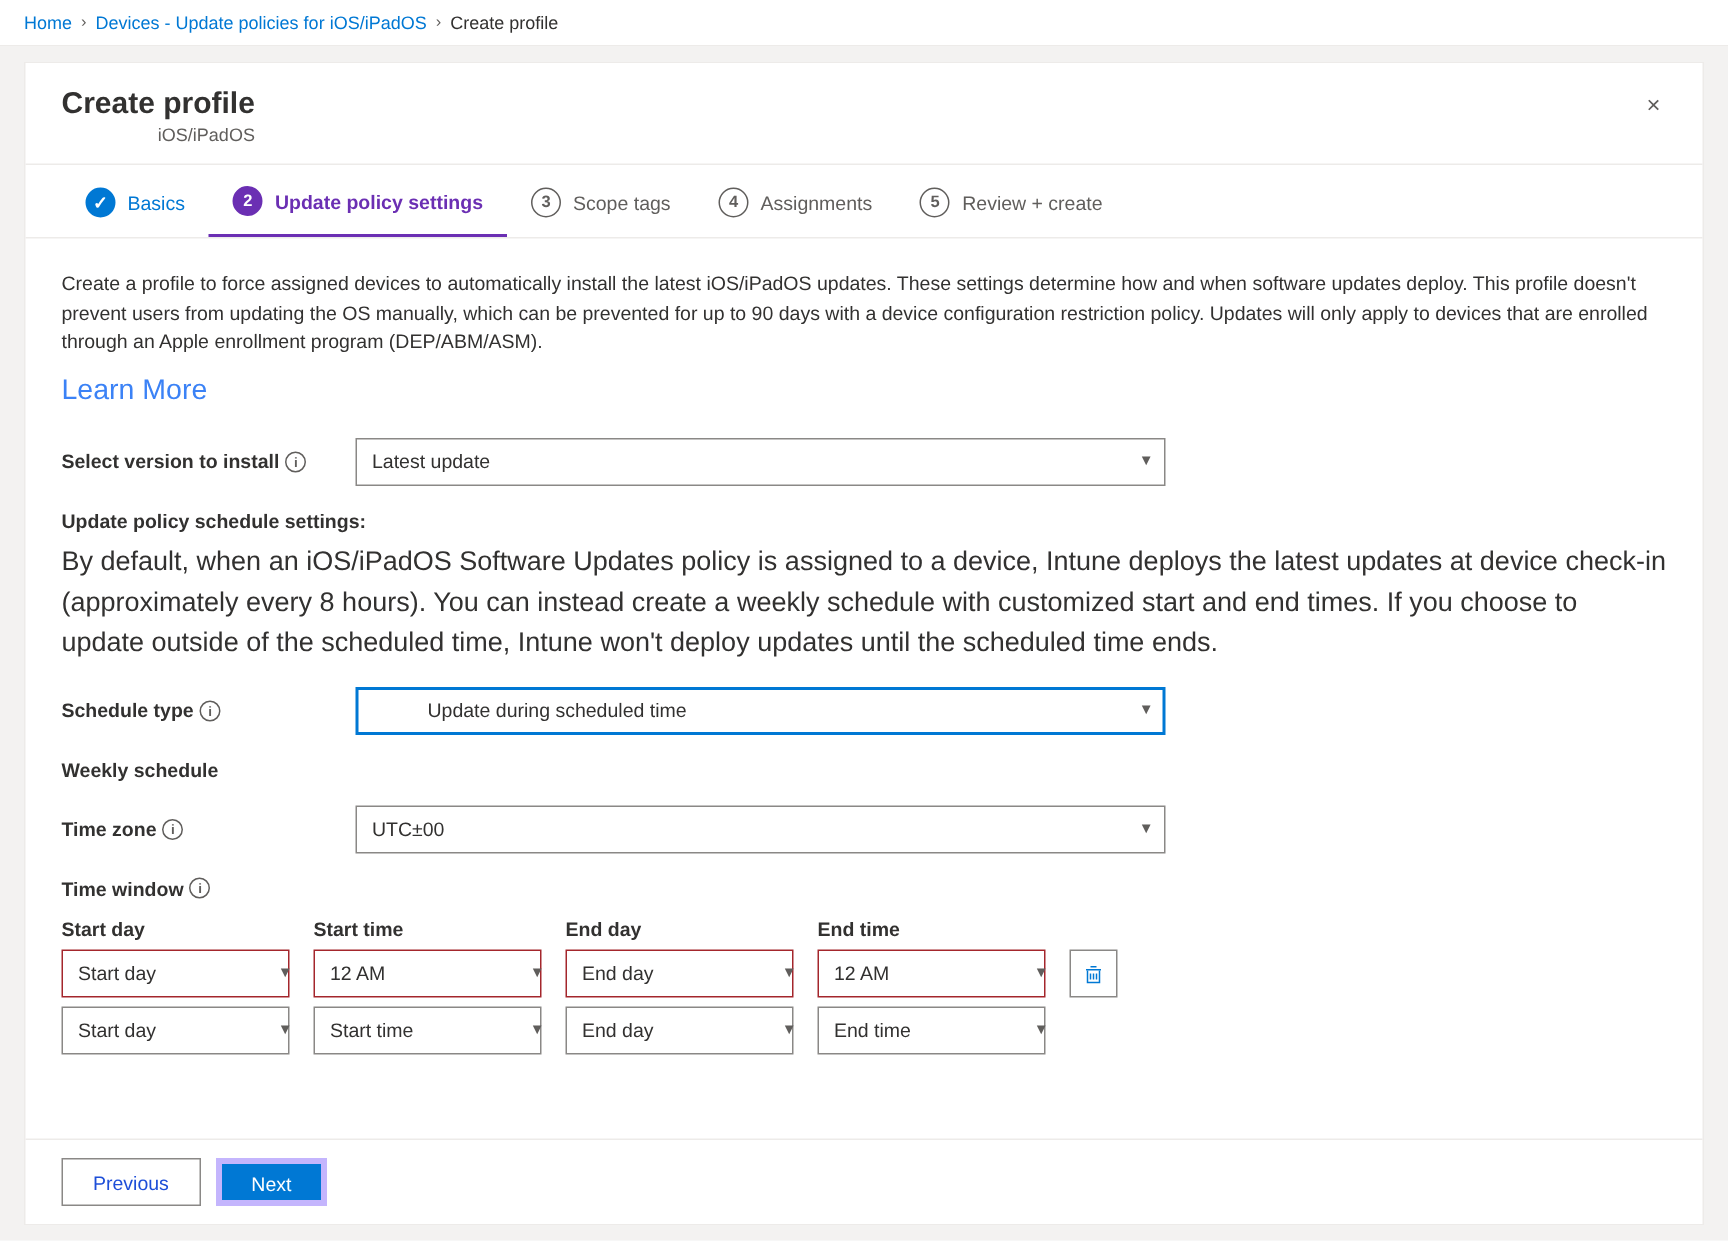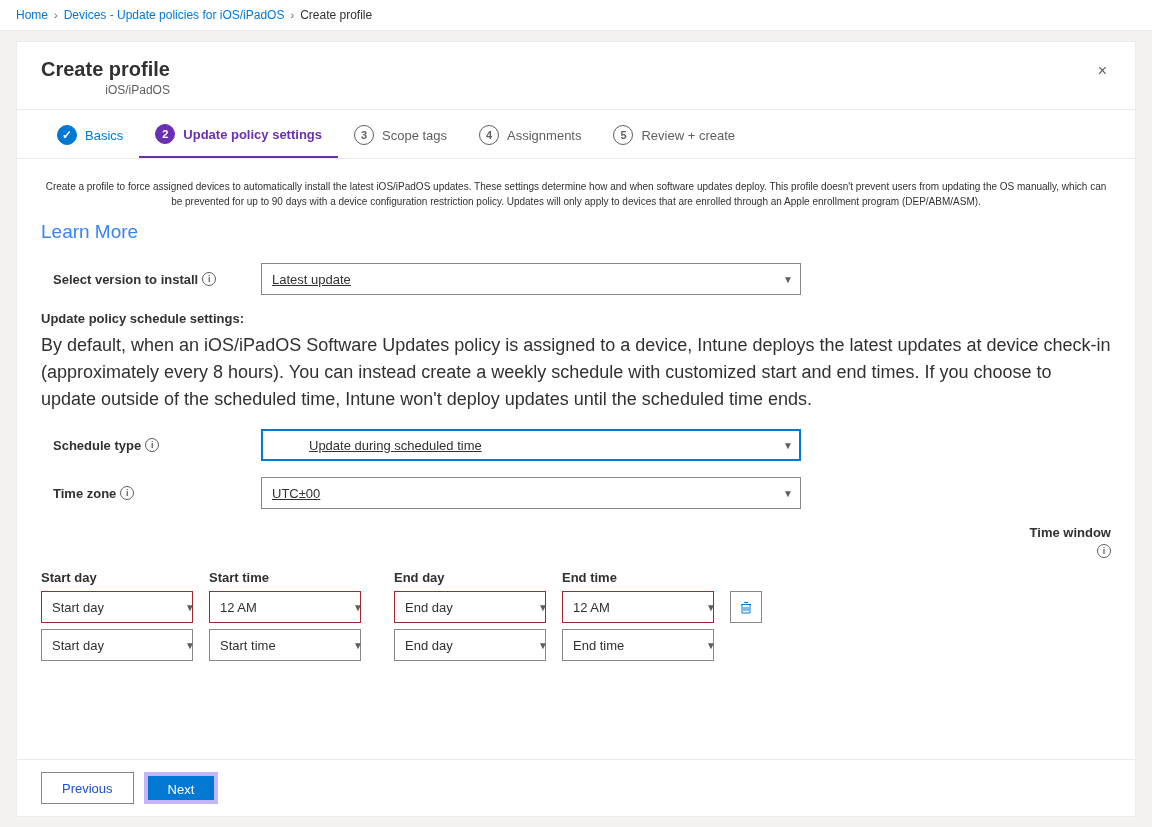--- a/index.html
+++ b/index.html
@@ -28,50 +28,50 @@
     .step.active { color: #6b2fb3; border-bottom: 2px solid #6b2fb3; font-weight: 600; }
     .step.completed { color: #0078d4; }
     .step-number { width: 20px; height: 20px; border-radius: 50%; display: flex; align-items: center; justify-content: center; font-size: 11px; font-weight: 600; border: 1.5px solid currentColor; flex-shrink: 0; }
     .step.completed .step-number { background: #0078d4; color: #fff; border-color: #0078d4; }
     .step.active .step-number { background: #6b2fb3; color: #fff; border-color: #6b2fb3; }
     .step-check { font-size: 12px; }
     
     
     .panel-content { padding: 20px 24px; flex: 1; overflow-y: auto; }
     
-    .description-text { font-size: 10px; color: #323130; line-height: 1.5; margin-bottom: 12px; text-align: center; }
+    .description-text { font-size: 13px; color: #323130; line-height: 1.5; margin-bottom: 12px; }
     .learn-more-link { color: #3b82f6; cursor: pointer; font-size: 19px; text-decoration: none; }
     
     
-    .form-row { display: flex; align-items: center; margin: 16px 12px; gap: 28px; }
+    .form-row { display: flex; align-items: center; margin: 16px 0; gap: 16px; }
     .form-label { font-size: 13px; font-weight: 600; color: #323130; display: flex; align-items: center; gap: 4px; min-width: 180px; }
     .info-icon { width: 14px; height: 14px; border-radius: 50%; border: 1px solid #605e5c; display: inline-flex; align-items: center; justify-content: center; font-size: 9px; color: #605e5c; cursor: pointer; flex-shrink: 0; }
     
     .select-field { position: relative; display: flex; align-items: center; }
     .select-field select { appearance: none; -webkit-appearance: none; border: 1px solid #8a8886; padding: 6px 32px 6px 10px; font-size: 13px; color: #323130; background: #fff; cursor: pointer; min-width: 200px; height: 32px; outline: none; }
     .select-arrow { position: absolute; right: 8px; pointer-events: none; color: #605e5c; font-size: 10px; }
     
-    .wide-select select { min-width: 540px; text-decoration: underline; }
+    .wide-select select { min-width: 540px; }
     .wide-select.active-border select { border-color: #0078d4; border-width: 2px; padding-left: 46px; }
     
     .section-heading { font-size: 13px; font-weight: 600; color: #323130; margin-bottom: 4px; }
     .section-desc { font-size: 18px; color: #323130; line-height: 1.5; margin-bottom: 12px; }
     
     
     .schedule-section { margin-top: 8px; }
     .weekly-label { font-size: 13px; font-weight: 600; color: #323130; margin-bottom: 8px; }
     
     
-    .time-window-label { font-size: 13px; font-weight: 600; color: #323130; margin-bottom: 12px; display: flex; align-items: flex-end; gap: 4px; flex-direction: column; }
+    .time-window-label { font-size: 13px; font-weight: 600; color: #323130; margin-bottom: 12px; display: flex; align-items: flex-start; gap: 4px; }
     
     .time-grid { margin-top: 8px; }
     .time-grid-header { display: flex; gap: 8px; margin-bottom: 6px; padding-left: 0; }
     .col-start-day { width: 160px; flex-shrink: 0; }
     .col-start-time { width: 160px; flex-shrink: 0; }
-    .col-end-day { width: 160px; flex-shrink: 0; margin-left: 17px; }
+    .col-end-day { width: 160px; flex-shrink: 0; }
     .col-end-time { width: 160px; flex-shrink: 0; }
     .col-action { width: 36px; flex-shrink: 0; }
     
     .col-header { font-size: 13px; font-weight: 600; color: #323130; }
     
     .time-grid-row { display: flex; gap: 8px; align-items: center; margin-bottom: 6px; }
     
     .time-select { position: relative; }
     .time-select select { appearance: none; -webkit-appearance: none; border: 1px solid #8a8886; padding: 6px 28px 6px 10px; font-size: 13px; color: #323130; background: #fff; cursor: pointer; height: 32px; outline: none; }
     .time-select select.active-row { border-color: #a4262c; border-width: 1.5px; }
@@ -169,20 +169,21 @@
             <option>Update at next check-in</option>
             <option selected="">Update during scheduled time</option>
             <option>Update outside of scheduled time</option>
           </select>
           <span class="select-arrow">▼</span>
         </div>
       </div>
 
       
       <div class="schedule-section">
+        <div class="weekly-label">Weekly schedule</div>
 
         <div class="form-row">
           <label class="form-label">
             <span>Time zone</span>
             <span class="info-icon">i</span>
           </label>
           <div class="select-field wide-select">
             <select>
               <option>UTC±00</option>
               <option>UTC-05:00</option>

